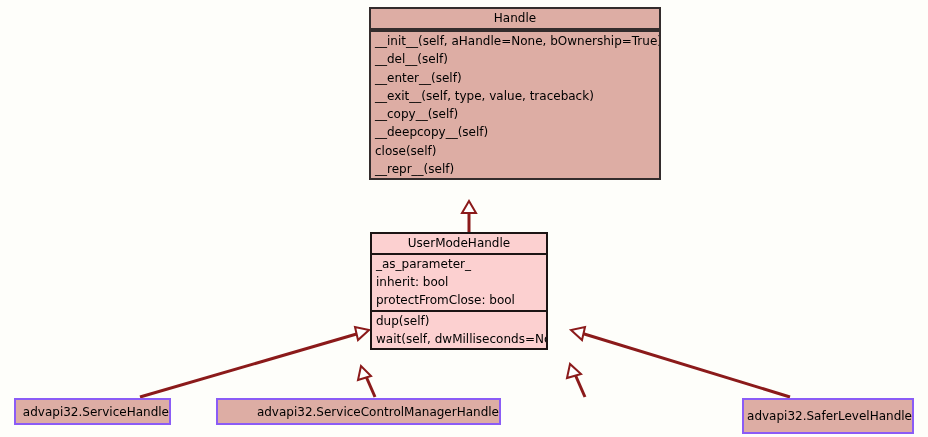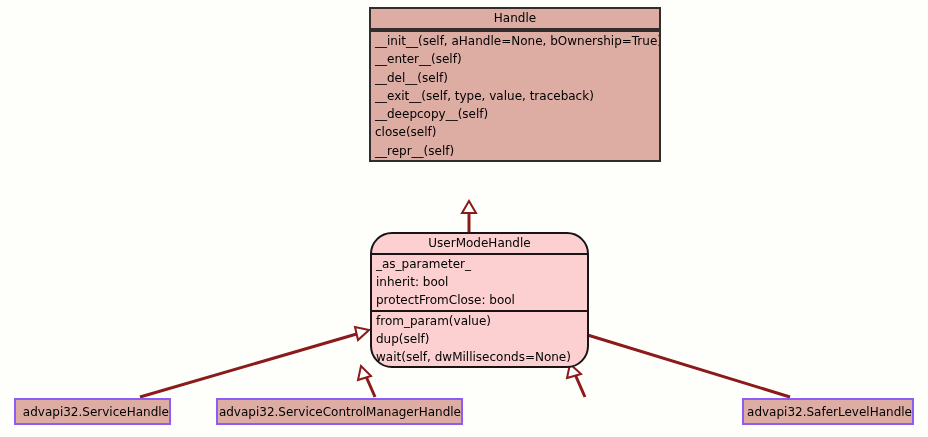--- a/index.html
+++ b/index.html
@@ -118,51 +118,51 @@
       <polygon points="571,330 582,340 585,327" fill="#ffffff" stroke="#8b1a1a" stroke-width="2"></polygon>
     </g>
   </svg>
 
   <div class="uml-class" style="left:324px; top:7px; width:292px;margin-left:45px;">
     <div class="cls-name">Handle</div>
     <div class="divider"></div>
     <div class="divider"></div>
     <div class="section">
       <div class="member">__init__(self, aHandle=None, bOwnership=True)</div>
+      <div class="member">__del__(self)</div>
       <div class="member">__enter__(self)</div>
-      <div class="member">__del__(self)</div>
       <div class="member">__exit__(self, type, value, traceback)</div>
+      <div class="member">__copy__(self)</div>
       <div class="member">__deepcopy__(self)</div>
       <div class="member">close(self)</div>
       <div class="member">__repr__(self)</div>
     </div>
   </div>
 
-  <div class="uml-class light" style="left:370px; top:232px; width:219px;border-radius:22px;">
+  <div class="uml-class light" style="left:370px; top:232px; width:178px;">
     <div class="cls-name">UserModeHandle</div>
     <div class="divider"></div>
     <div class="section">
       <div class="member">_as_parameter_</div>
       <div class="member">inherit: bool</div>
       <div class="member">protectFromClose: bool</div>
     </div>
     <div class="divider"></div>
     <div class="section">
-      <div class="member">from_param(value)</div>
       <div class="member">dup(self)</div>
       <div class="member">wait(self, dwMilliseconds=None)</div>
     </div>
   </div>
 
   <div class="simple-box" style="left:14px; top:398px; width:157px; height:27px;">
     <div class="cls-name">advapi32.ServiceHandle</div>
   </div>
 
-  <div class="simple-box" style="left:216px; top:398px; width:247px; height:27px;">
+  <div class="simple-box" style="left:216px; top:398px; width:285px; height:27px;">
     <div class="cls-name">advapi32.ServiceControlManagerHandle</div>
   </div>
 
 
-  <div class="simple-box" style="left:742px; top:398px; width:172px; height:27px;">
+  <div class="simple-box" style="left:742px; top:398px; width:172px; height:36px;">
     <div class="cls-name">advapi32.SaferLevelHandle</div>
   </div>
 
 </div>
 
 </body></html>

